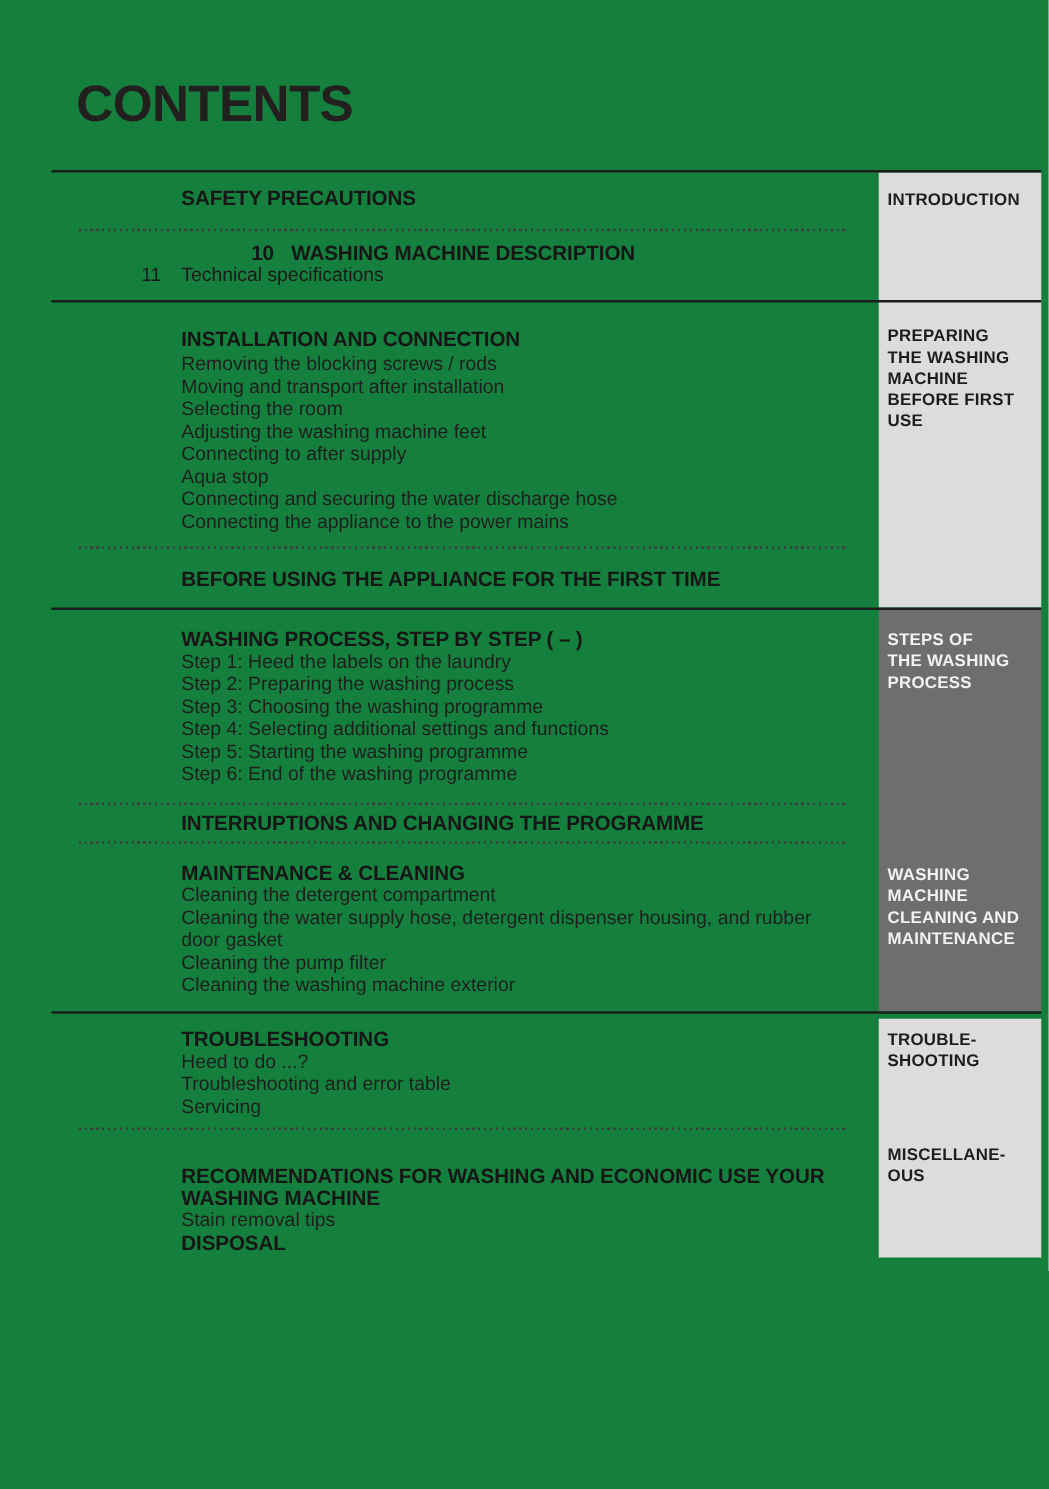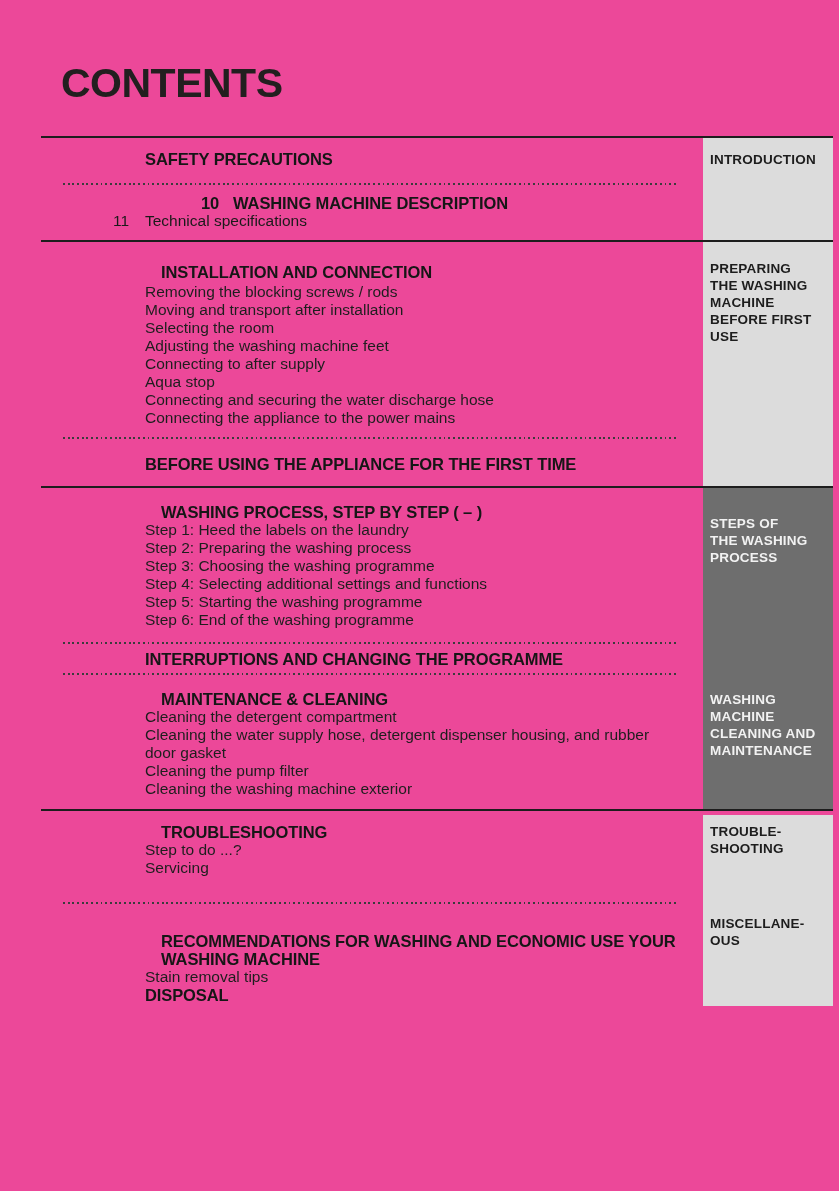--- a/index.html
+++ b/index.html
@@ -4,21 +4,21 @@
 <style>
   :root{
     --ink:#1a1a1a;
     --light:#dcdcdc;
     --dark:#6e6e6e;
   }
   html,body{margin:0;padding:0;background:#ffffff;}
   .page{
     position:relative;
     width:839px;height:1191px;
-    background:#ec4899;
+    background:#15803d;
     font-family:"Liberation Sans", sans-serif;
     color:var(--ink);
     overflow:hidden;
   }
   .page-title{
     position:absolute;left:61px;top:60px;margin:0;
     font-size:41px;font-weight:bold;letter-spacing:-0.5px;color:#221f1f;
   }
   
   .rule{position:absolute;left:41px;width:792px;height:2px;background:#1d1d1d;z-index:3;}
@@ -40,37 +40,37 @@
   .sb-block-3{top:815px;height:191px;}
   
   .sb-label{
     position:absolute;left:710px;width:115px;z-index:4;
     font-weight:bold;font-size:13.5px;line-height:17px;
     letter-spacing:0.2px;white-space:pre-line;color:#1d1d1d;
   }
   .sb-label.on-dark{color:#f2f2f2;}
   .sb-introduction{top:151px;}
   .sb-preparing{top:260px;}
-  .sb-steps{top:503px;margin-top:12px;}
+  .sb-steps{top:503px;}
   .sb-cleaning{top:691px;}
   .sb-trouble{top:823px;}
   .sb-misc{top:915px;}
   
   .heading{
     position:absolute;left:145px;width:531px;
     font-weight:bold;font-size:16.5px;line-height:18px;letter-spacing:-0.1px;
     white-space:pre-line;color:#161616;
   }
   .safety-heading{top:150px;}
   .before-heading{top:455px;}
   .interruptions-heading{top:650px;}
   .section{position:absolute;left:145px;width:531px;}
   .section .heading-line{
     font-weight:bold;font-size:16.5px;line-height:18px;letter-spacing:-0.1px;
-    white-space:pre-line;color:#161616;margin-left:16px;
+    white-space:pre-line;color:#161616;
   }
   .section .item{
     font-size:15.5px;line-height:18px;white-space:pre-line;color:#1e1e1e;
   }
   .section .item.bold{font-weight:bold;font-size:16.5px;letter-spacing:-0.1px;color:#161616;}
   .sec-installation{top:263px;}
   .sec-installation .heading-line{margin-bottom:2px;}
   .sec-washing{top:503px;}
   .sec-maintenance{top:690px;}
   .sec-trouble{top:823px;}
@@ -166,21 +166,22 @@
     <div class="heading-line">MAINTENANCE &amp; CLEANING</div>
     <div class="item">Cleaning the detergent compartment</div>
     <div class="item">Cleaning the water supply hose, detergent dispenser housing, and rubber
 door gasket</div>
     <div class="item">Cleaning the pump filter</div>
     <div class="item">Cleaning the washing machine exterior</div>
   </div>
 
   <div class="section sec-trouble">
     <div class="heading-line">TROUBLESHOOTING</div>
-    <div class="item">Step to do ...?</div>
+    <div class="item">Heed to do ...?</div>
+    <div class="item">Troubleshooting and error table</div>
     <div class="item">Servicing</div>
   </div>
 
   <div class="section sec-recommend">
     <div class="heading-line">RECOMMENDATIONS FOR WASHING AND ECONOMIC USE YOUR
 WASHING MACHINE</div>
     <div class="item">Stain removal tips</div>
     <div class="item bold">DISPOSAL</div>
   </div>
 

